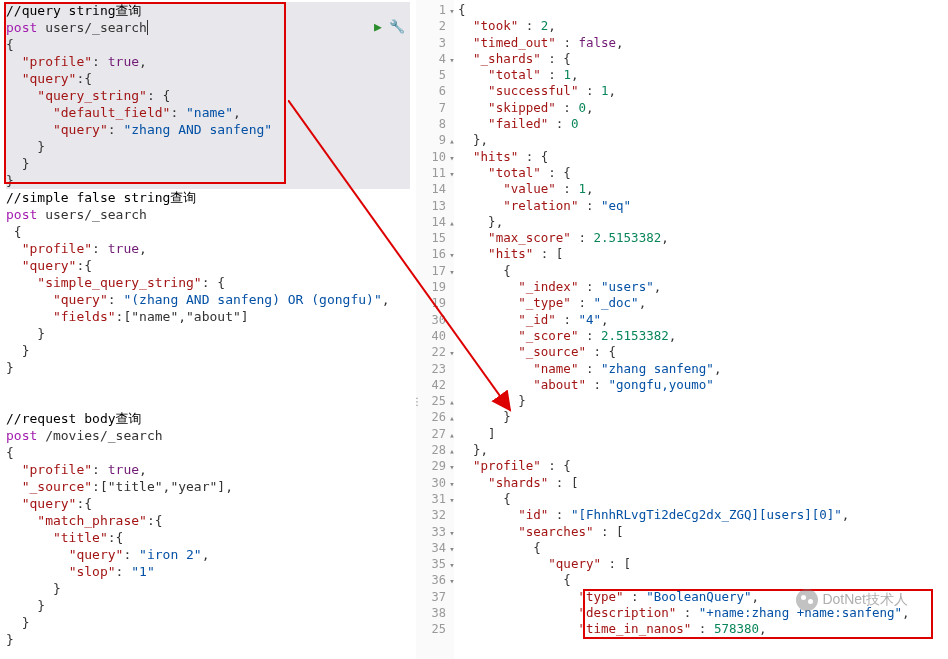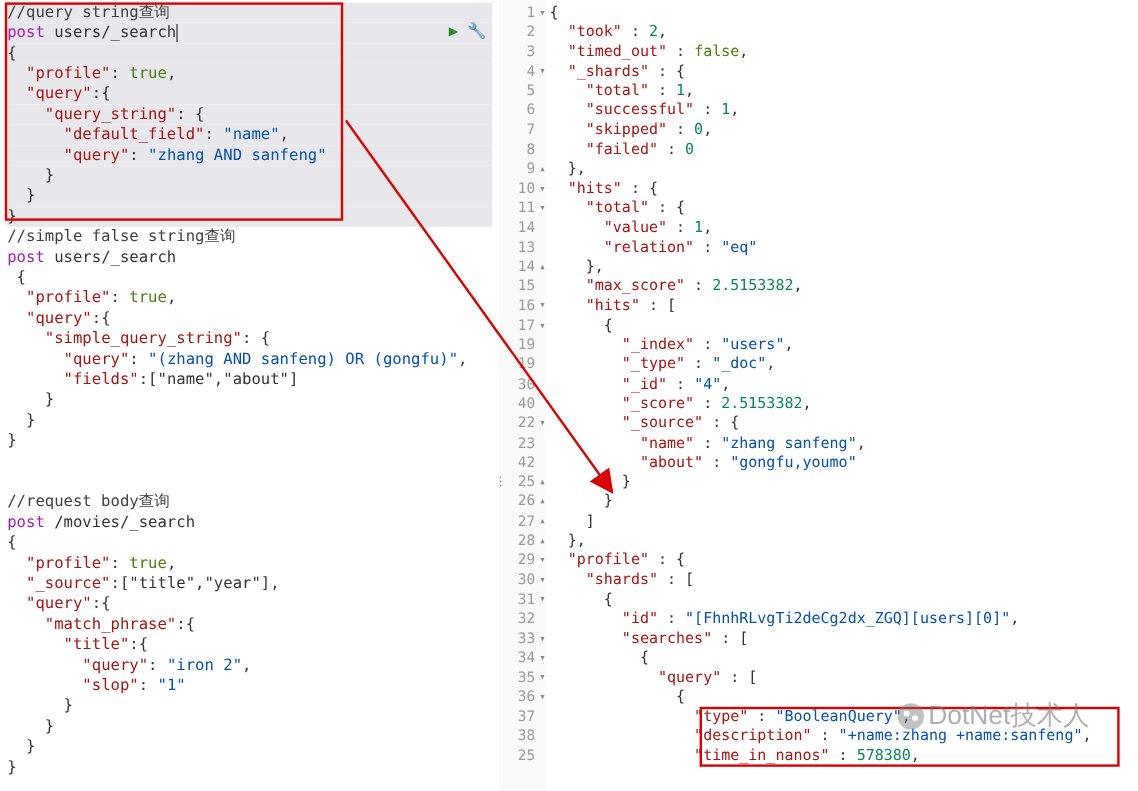--- a/index.html
+++ b/index.html
@@ -41,22 +41,22 @@
   .code-right {
     flex: 1;
     padding: 2px 4px;
     font-size: 12.5px;
     white-space: pre;
     color: #333;
   }
   .key { color: #a31515; }
   .str { color: #0451a5; }
   .num { color: #098658; }
-  .bool { color: #4d7c0f; text-align: right; }
-  .comment { color: #404040; }
+  .bool { color: #701a75; text-align: right; }
+  .comment { color: #000000; }
   .method { color: #a21caf; }
   .highlight-box {
     position: absolute;
     border: 2px solid #d00;
     pointer-events: none;
     z-index: 10;
   }
   .box1 { top: 2px; left: 4px; width: 282px; height: 182px; }
   .box2 { top: 589px; left: 583px; width: 350px; height: 50px; }
   .arrow {
@@ -79,21 +79,21 @@
   .divider-dots {
     position:absolute;
     left:412px; top:400px;
     color:#888; font-size:10px; line-height:4px;
     z-index:5;
   }
   .watermark {
     position:absolute;
     right:40px; bottom:48px;
     color: rgba(120,120,120,0.6);
-    font-size: 22px;
+    font-size: 14px;
     font-family: "Microsoft YaHei", sans-serif;
     z-index: 20;
     pointer-events:none;
   }
   .watermark .wx {
     display:inline-block; width:22px; height:22px;
     background: rgba(120,120,120,0.45);
     border-radius:50%;
     vertical-align:middle;
     margin-right:4px;

